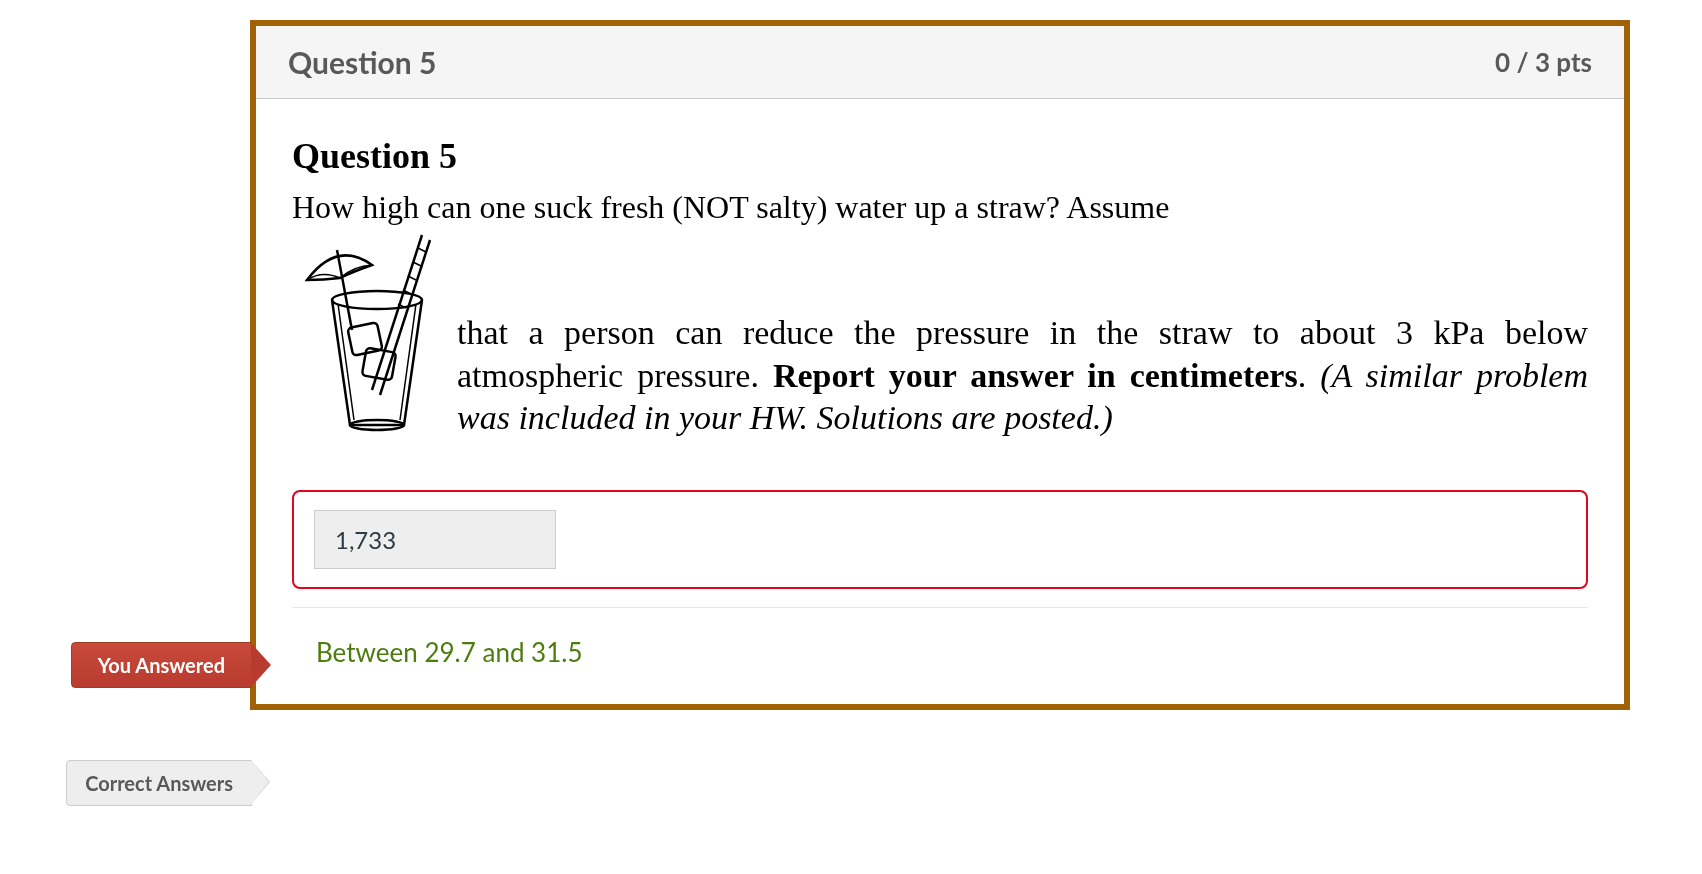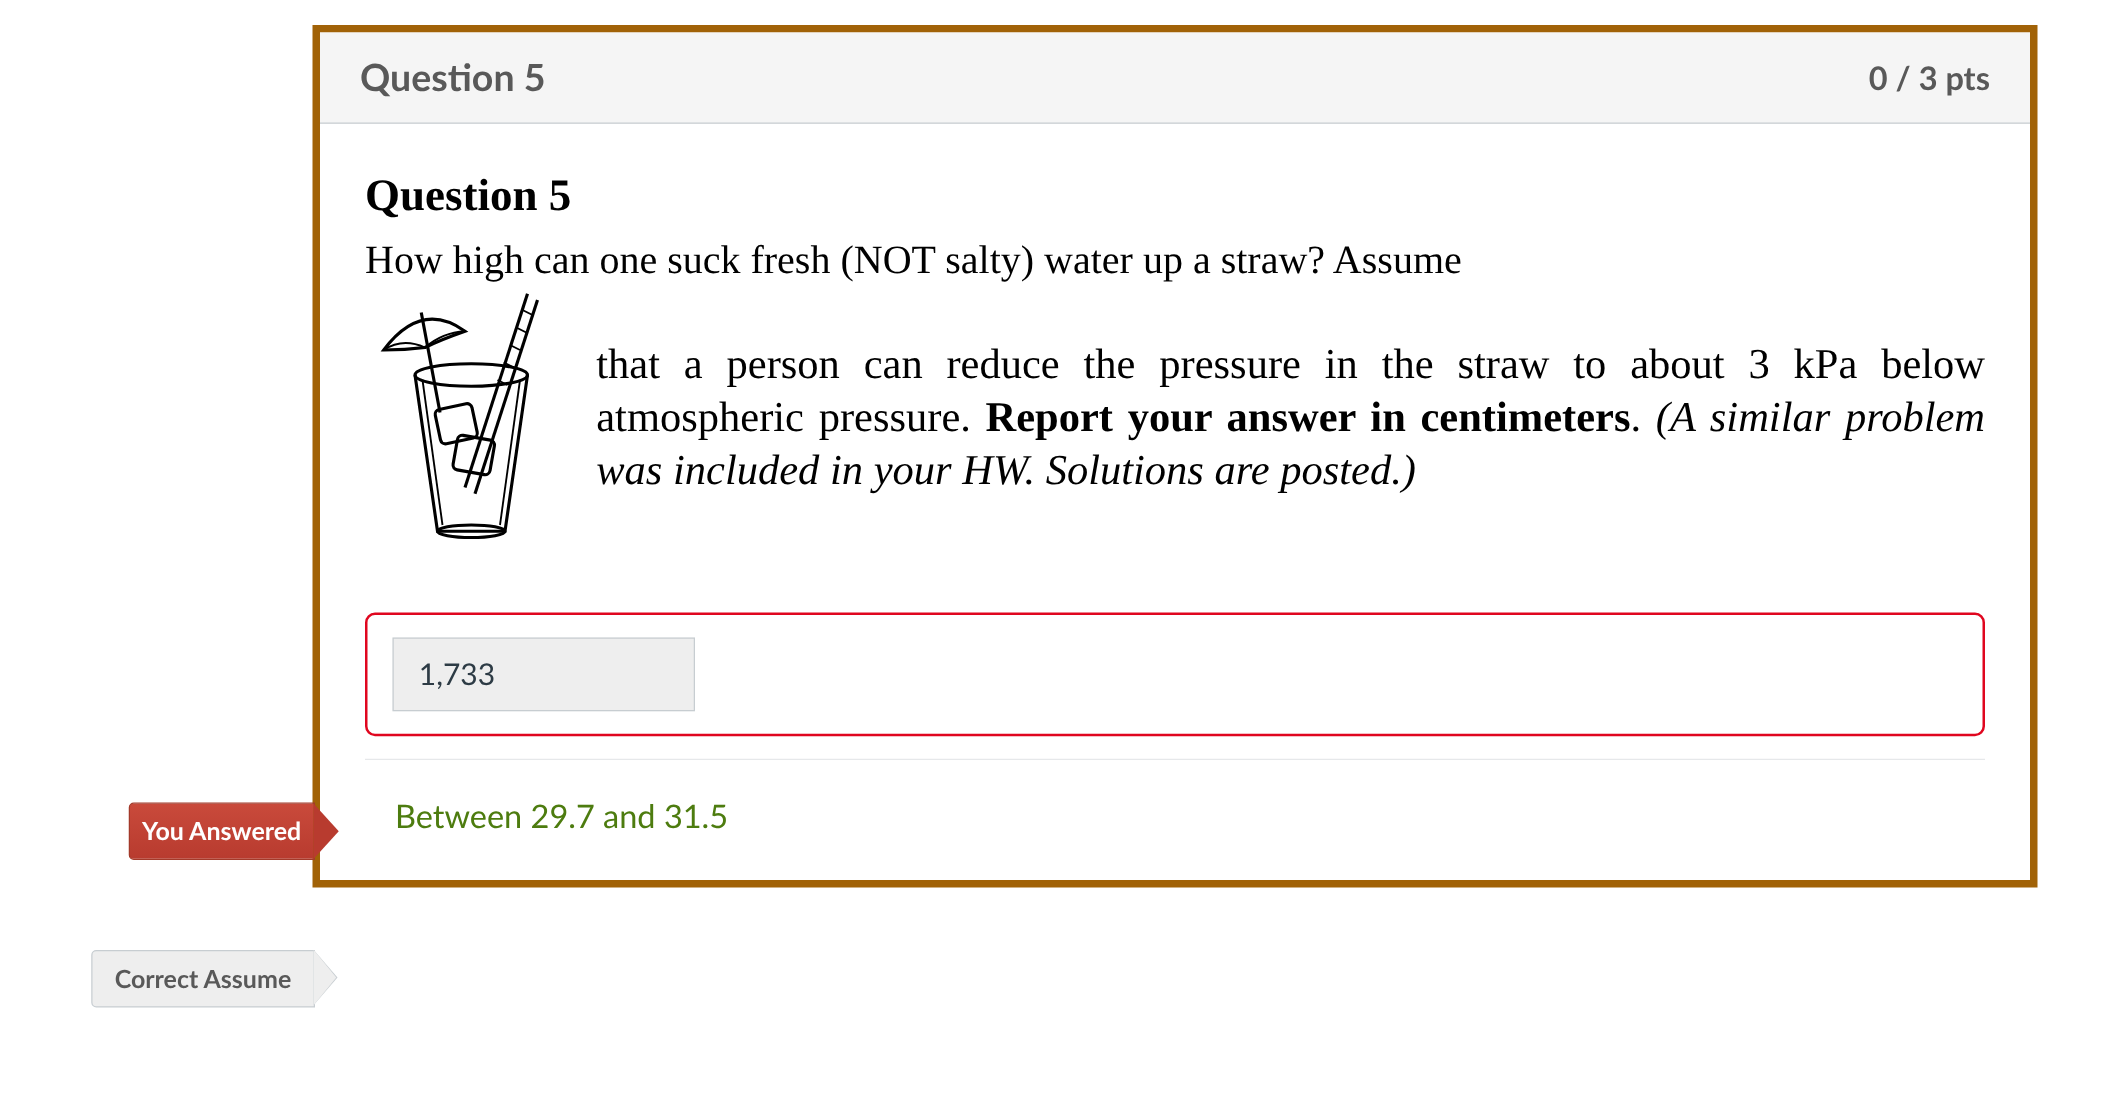--- a/index.html
+++ b/index.html
@@ -55,22 +55,21 @@
     font-size: 36px;
     font-weight: 700;
     margin-bottom: 12px;
   }
   .q-line1 {
     font-size: 32px;
     line-height: 1.15;
   }
   .q-flex {
     display: flex;
-    align-items: center;
-    gap: 20px;
+    align-items: flex-end;
     margin-top: 4px;
   }
   .glass-svg {
     width: 165px;
     height: 210px;
     flex: 0 0 auto;
   }
   .q-text {
     font-size: 34px;
     line-height: 1.25;
@@ -111,21 +110,21 @@
     white-space: nowrap;
     font-size: 20px;
   }
   .flag.red {
     top: 622px;
     background: #bd3c3b;
     background: linear-gradient(#c94a3b, #b83b2f);
     border: 1px solid #a33a2a;
     color: #ffffff;
     border-radius: 4px 0 0 4px;
-    padding: 10px 10px;
+    padding: 10px 26px;
     font-weight: 700;
   }
   .flag.red::after {
     content: "";
     position: absolute;
     left: 100%;
     top: 0;
     width: 0;
     height: 0;
     border-top: 22px solid transparent;
@@ -167,21 +166,21 @@
 </head>
 <body>
 
 <div class="page">
   <div class="question-block">
 
     <div class="flag red">
       <span>You Answered</span>
     </div>
     <div class="flag gray">
-      <span>Correct Assume</span>
+      <span>Correct Answers</span>
     </div>
 
     <div class="question-card">
       <div class="question-header">
         <div class="title">Question 5</div>
         <div class="pts">0 / 3 pts</div>
       </div>
 
       <div class="question-body">
         <div class="q-image">

